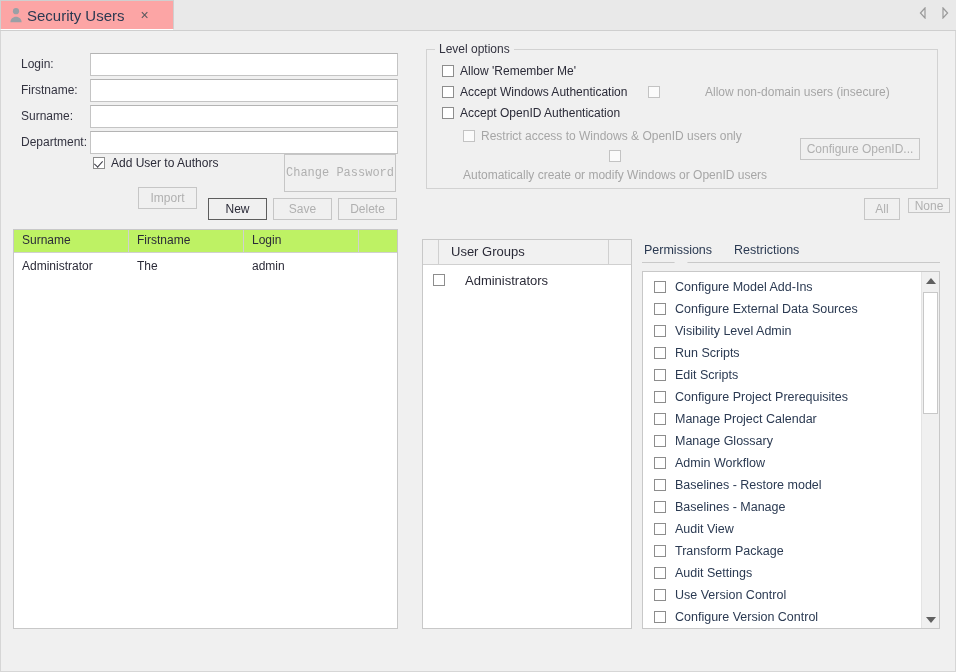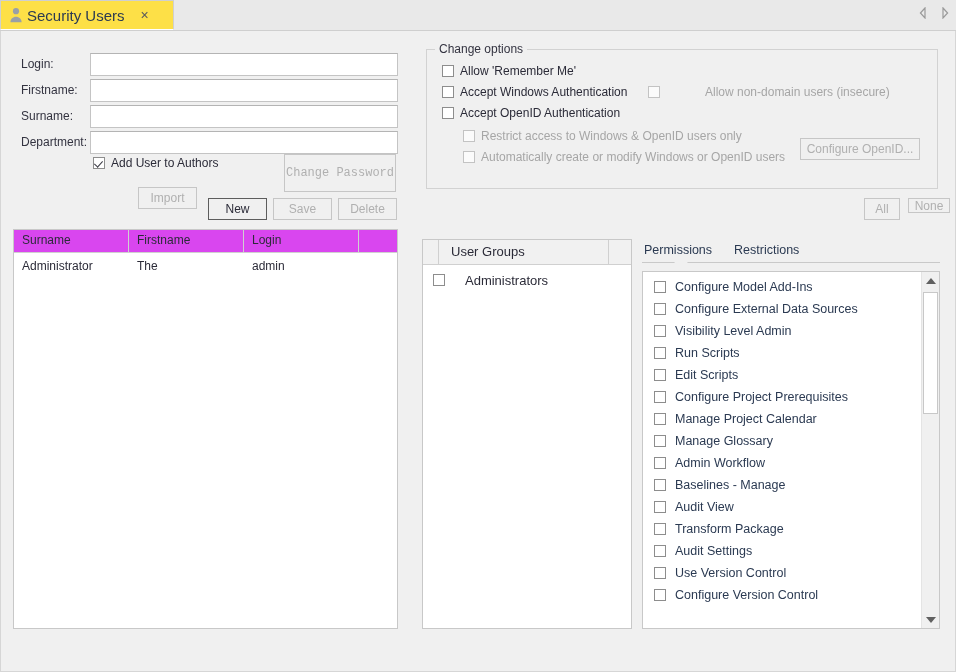--- a/index.html
+++ b/index.html
@@ -25,21 +25,21 @@
     background:#e9e9e9;
     border-bottom:1px solid #cfcfcf;
     flex:0 0 auto;
   }
   .tab{
     position:absolute;left:0;top:0;
     height:30px;
     box-sizing:border-box;
     display:flex;align-items:center;
     padding:0 10px 0 8px;
-    background:#fde047;
+    background:#fca5a5;
     border:1px solid #cfcfcf;
     border-bottom:1px solid #ffffff;
     border-top:1px solid #cfcfcf;
   }
   .tab .title{
     font-size:15px;
     color:#2b3a52;
     margin-left:4px;
     white-space:nowrap;
   }
@@ -144,21 +144,21 @@
   .grid{
     position:absolute;
     box-sizing:border-box;
     background:#ffffff;
     border:1px solid #c8c8c8;
     overflow:hidden;
   }
   .grid-head{
     display:flex;
     height:22px;
-    background:#d946ef;
+    background:#bef264;
     border-bottom:1px solid #d0d0d0;
   }
   .gh{
     box-sizing:border-box;
     border-right:1px solid #d0d0d0;
     padding-left:8px;
     font-size:12px;
     color:#2b2b38;
     line-height:21px;
     white-space:nowrap;
@@ -334,21 +334,21 @@
         <div class="gh" style="flex:1 1 auto;"></div>
       </div>
       <div class="grow" style="margin-top:3px;">
         <div class="gc" style="width:115px;">Administrator</div>
         <div class="gc" style="width:115px;">The</div>
         <div class="gc" style="width:115px;">admin</div>
       </div>
     </div>
 
     <div class="groupbox" style="left:425px;top:18px;width:512px;height:140px;">
-      <span class="gtitle">Change options</span>
+      <span class="gtitle">Level options</span>
 
       <div class="cbline" style="position:absolute;left:15px;top:14px;">
         <span class="cbx"></span>
         <span class="lbl">Allow 'Remember Me'</span>
       </div>
 
       <div class="cbline" style="position:absolute;left:15px;top:35px;">
         <span class="cbx"></span>
         <span class="lbl">Accept Windows Authentication</span>
       </div>
@@ -361,21 +361,21 @@
       <div class="cbline" style="position:absolute;left:15px;top:56px;">
         <span class="cbx"></span>
         <span class="lbl">Accept OpenID Authentication</span>
       </div>
 
       <div class="cbline disabled" style="position:absolute;left:36px;top:79px;">
         <span class="cbx disabled"></span>
         <span class="lbl">Restrict access to Windows &amp; OpenID users only</span>
       </div>
 
-      <div class="cbline disabled" style="position:absolute;left:36px;top:100px;">
+      <div class="cbline disabled" style="position:absolute;left:36px;top:100px;flex-direction:column;">
         <span class="cbx disabled"></span>
         <span class="lbl">Automatically create or modify Windows or OpenID users</span>
       </div>
 
       <div class="btn disabled" style="position:absolute;left:373px;top:88px;width:120px;height:22px;">Configure OpenID...</div>
     </div>
 
     <div class="btn disabled" style="position:absolute;left:863px;top:167px;width:36px;height:22px;">All</div>
     <div class="btn disabled" style="position:absolute;left:907px;top:167px;width:42px;height:15px;">None</div>
 
@@ -429,20 +429,24 @@
             <span class="cbx"></span>
             <span class="lbl">Manage Project Calendar</span>
           </div>
         <div class="permrow">
             <span class="cbx"></span>
             <span class="lbl">Manage Glossary</span>
           </div>
         <div class="permrow">
             <span class="cbx"></span>
             <span class="lbl">Admin Workflow</span>
+          </div>
+        <div class="permrow">
+            <span class="cbx"></span>
+            <span class="lbl">Baselines - Restore model</span>
           </div>
         <div class="permrow">
             <span class="cbx"></span>
             <span class="lbl">Baselines - Manage</span>
           </div>
         <div class="permrow">
             <span class="cbx"></span>
             <span class="lbl">Audit View</span>
           </div>
         <div class="permrow">

